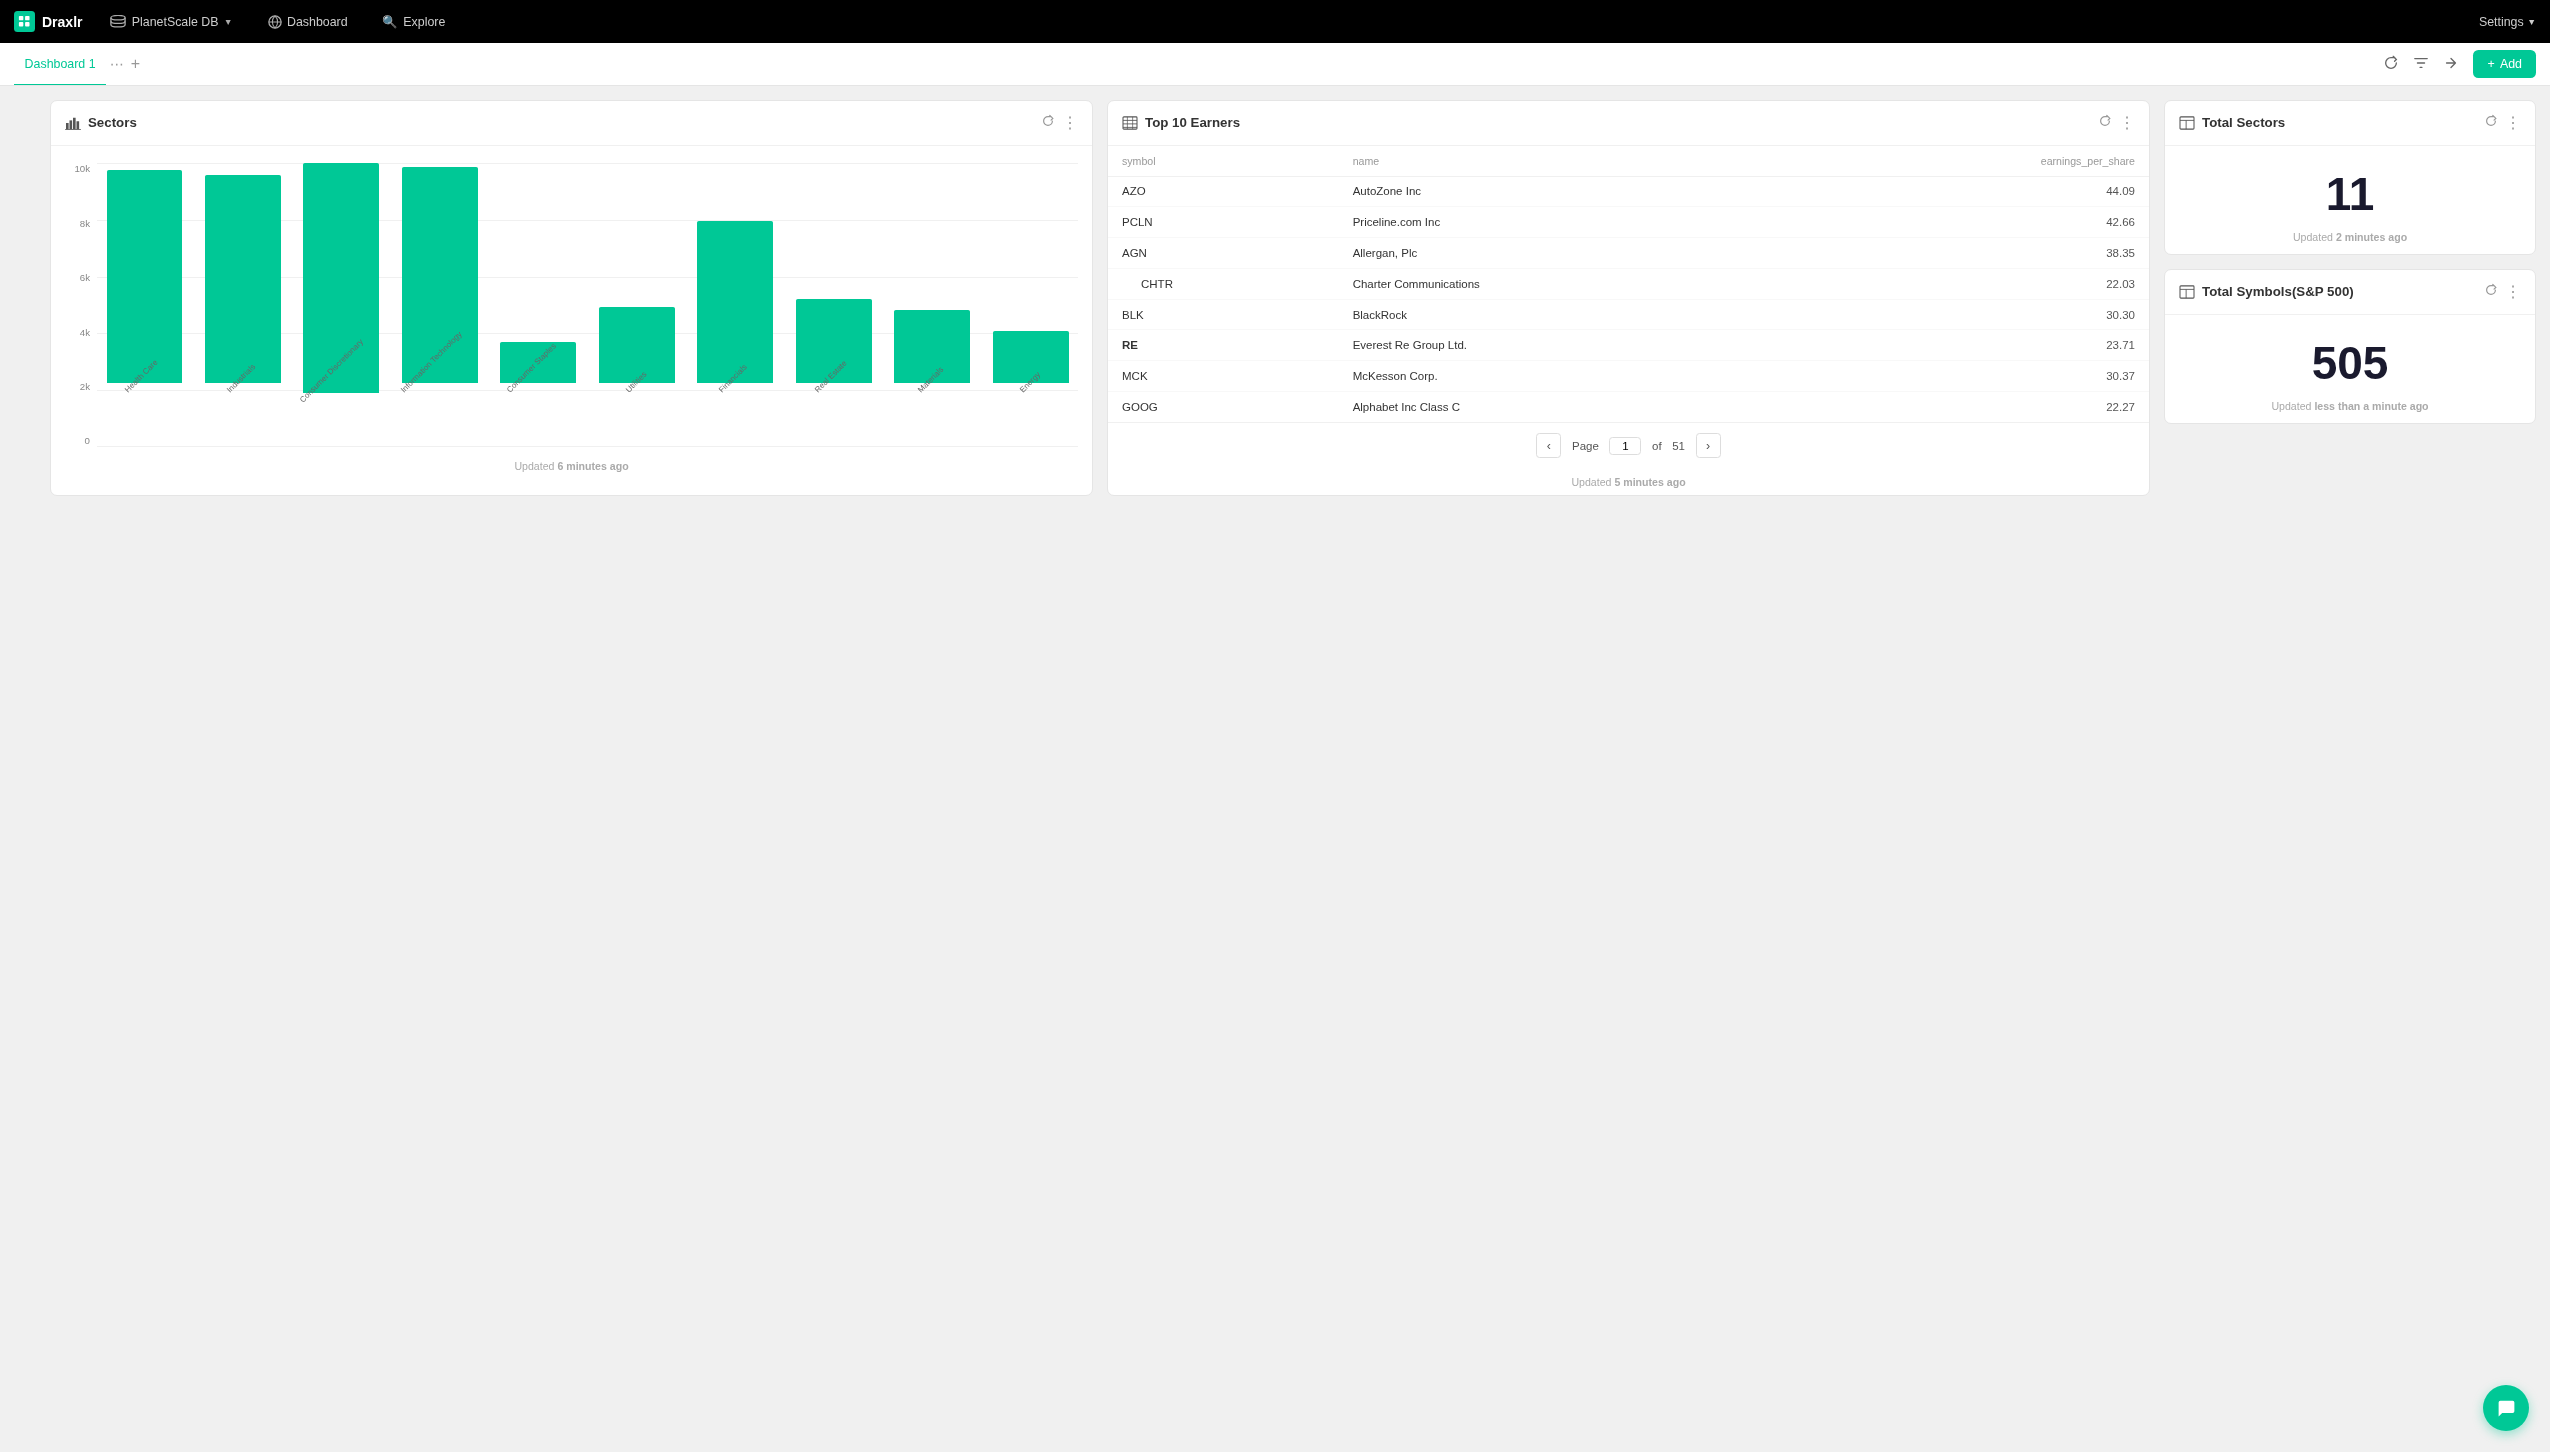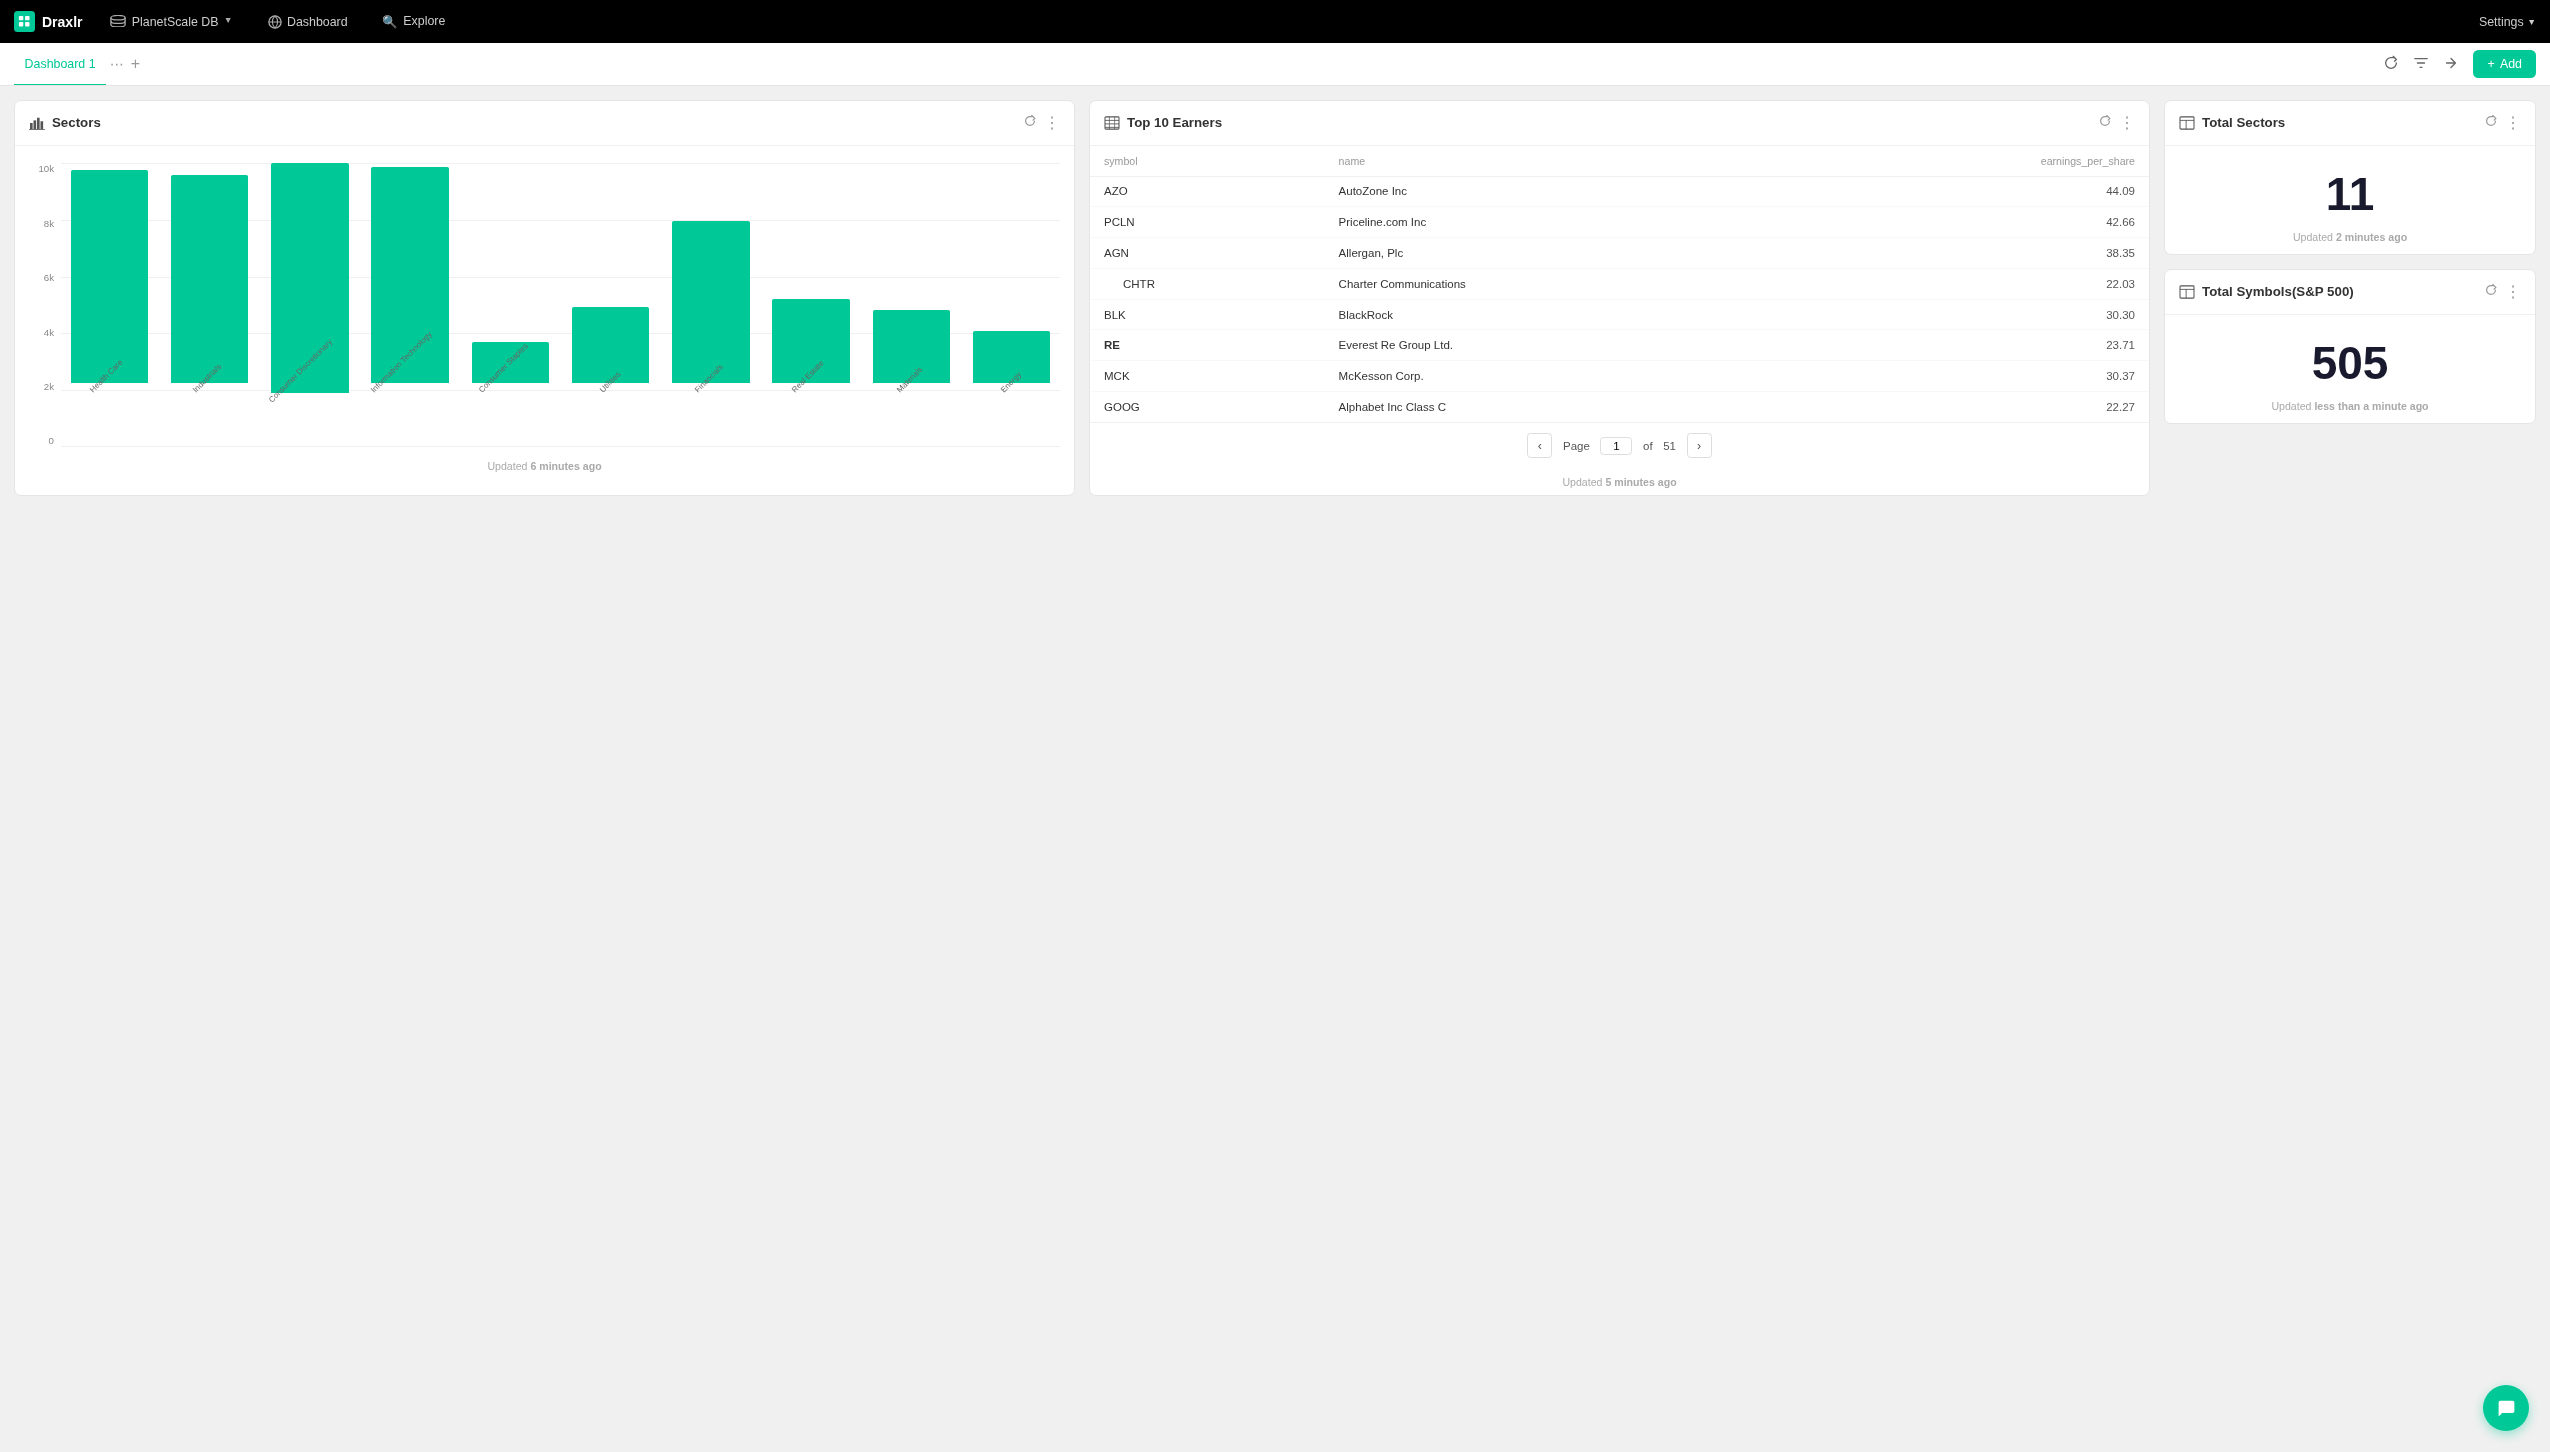--- a/index.html
+++ b/index.html
@@ -14,21 +14,21 @@
       padding: 0 14px;
       gap: 21px;
     }
     .topnav-brand {
       display: flex; align-items: center; gap: 7px; color: #fff; font-weight: 600; font-size: 14px;
     }
     .brand-icon {
       width: 21px; height: 21px; background: #00c896; border-radius: 3.5px; display: flex; align-items: center; justify-content: center;
     }
     .topnav-item {
-      display: flex; gap: 5.3px; color: #ccc; font-size: 12.4px; cursor: pointer; padding: 3.5px 7px; border-radius: 3.5px;
+      display: flex; align-items: center; gap: 5.3px; color: #ccc; font-size: 12.4px; cursor: pointer; padding: 3.5px 7px; border-radius: 3.5px;
     }
     .topnav-settings {
       margin-left: auto; color: #ccc; font-size: 12.4px; cursor: pointer; display: flex; align-items: center; gap: 3.5px;
     }
 
     
     .tabbar {
       background: #fff;
       border-bottom: 0.9px solid #e5e5e5;
       display: flex;
@@ -59,20 +59,21 @@
       background: #00c896; color: #fff; border: none; border-radius: 5.3px;
       padding: 7px 14px; font-size: 12.4px; cursor: pointer; display: flex; align-items: center; gap: 5.3px;
     }
 
     
     .main-content {
       padding: 14px;
       display: grid;
       grid-template-columns: 1fr 1fr 372px;
       gap: 14px;
+      margin-left: 36px;
     }
 
     
     .card {
       background: #fff;
       border-radius: 7px;
       border: 0.9px solid #e5e5e5;
       overflow: hidden;
     }
     .card-header {

